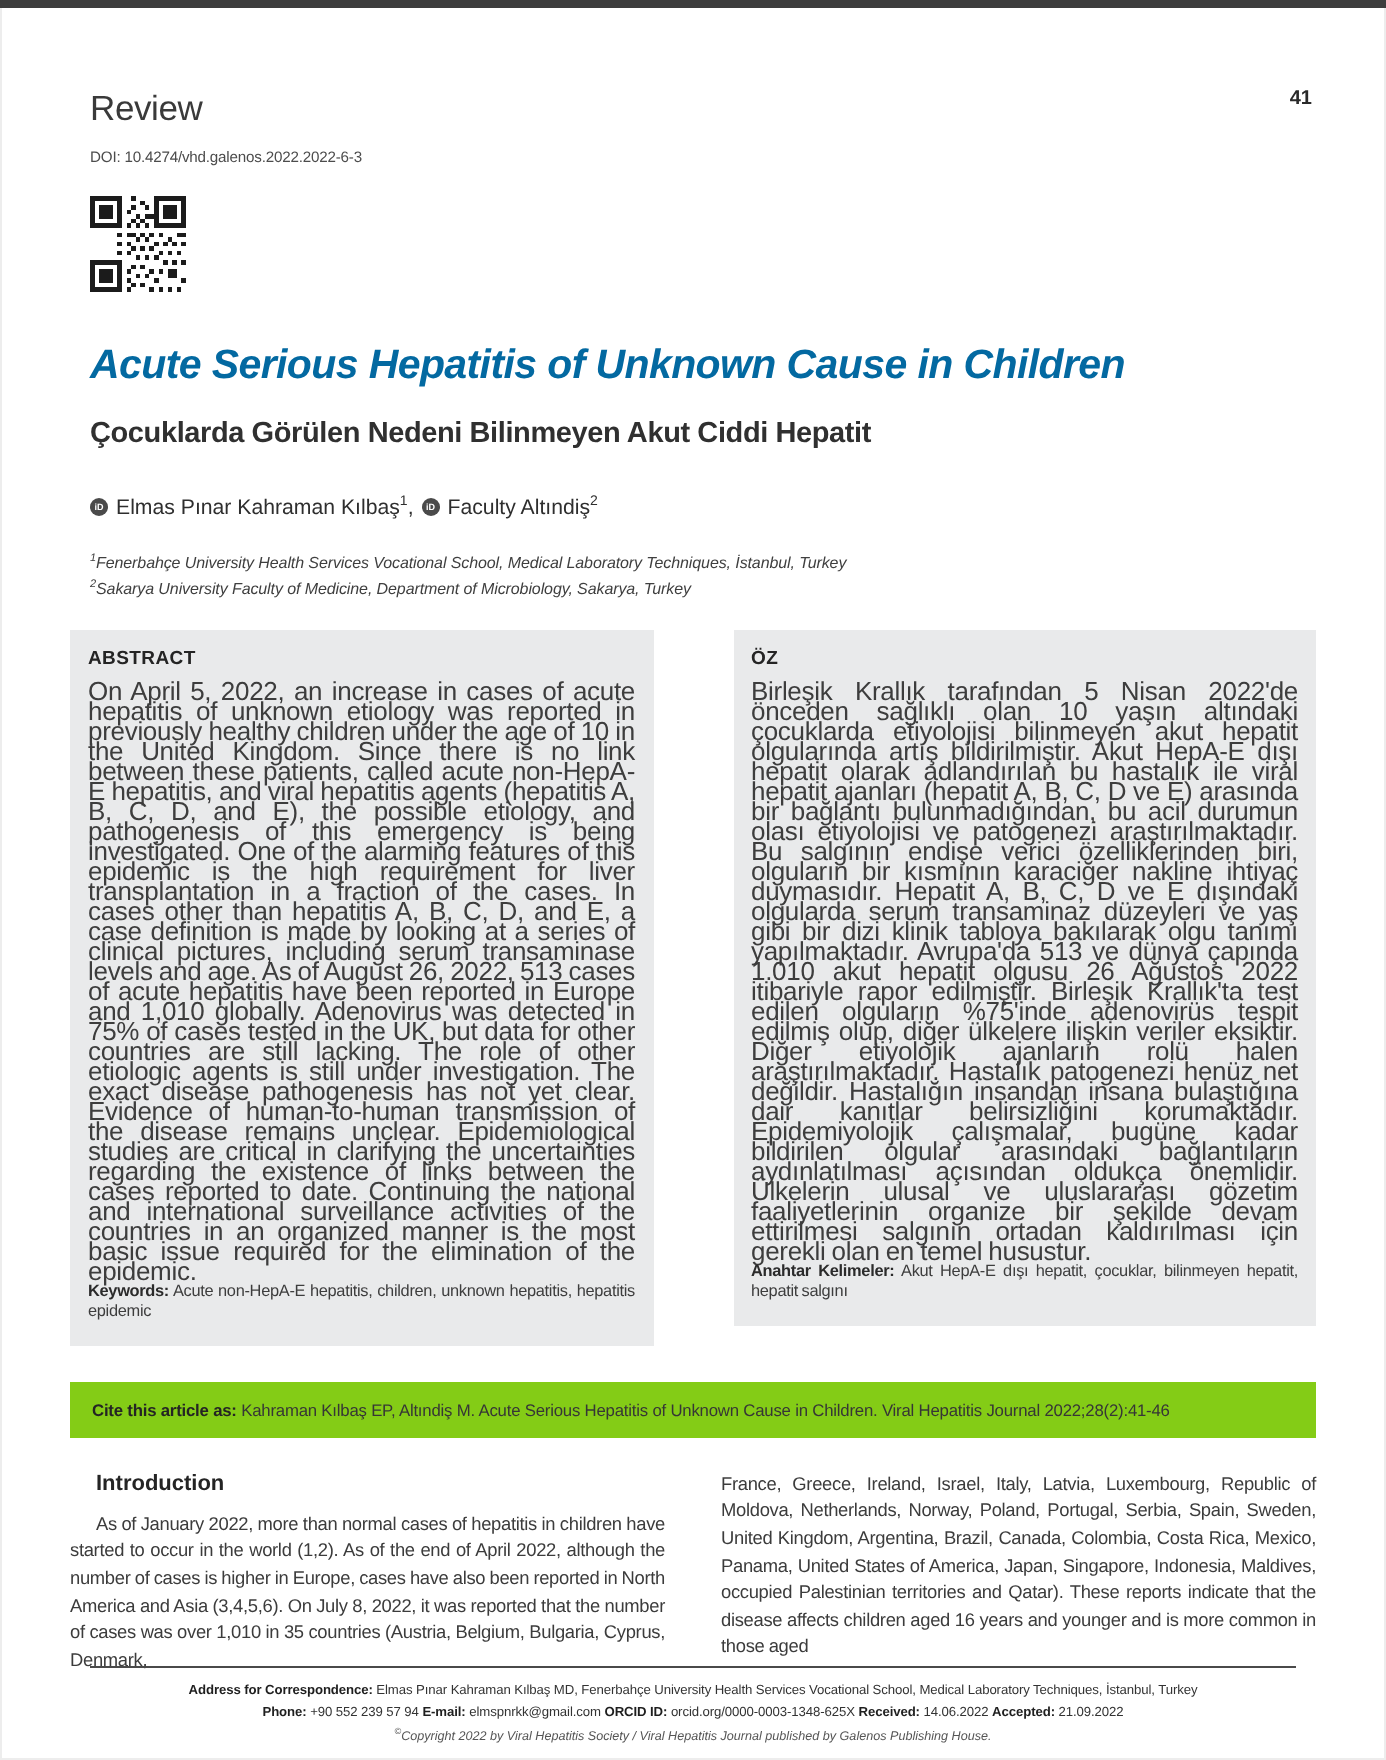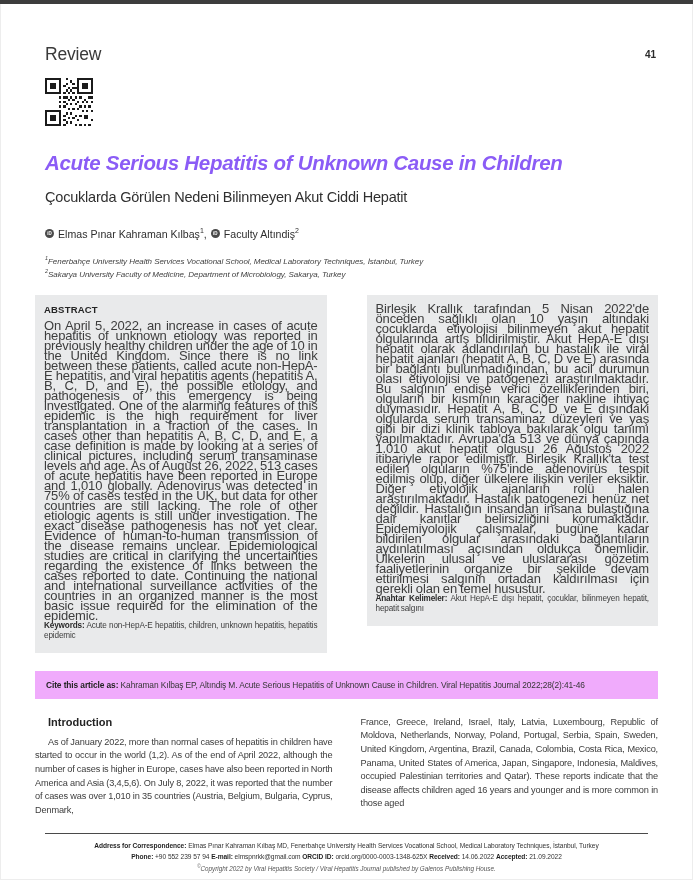--- a/index.html
+++ b/index.html
@@ -1,38 +1,38 @@
 <!DOCTYPE html>
 <html><head>
 <meta charset="utf-8">
 <style>
   html,body{margin:0;padding:0;background:#fff;}
   body{width:693px;height:880px;overflow:hidden;font-family:"Liberation Sans",sans-serif;color:#3c3c3c;position:relative;box-shadow:inset 0 0 0 1px #ededed;}
   .topbar{height:4px;background:#3d3d3d;width:100%;}
   .content{padding:0 35px;position:relative;}
   .hdr-indent{padding-left:10px;}
-  .review-row{display:flex;justify-content:space-between;align-items:center;margin-top:40px;}
+  .review-row{display:flex;justify-content:space-between;align-items:flex-start;margin-top:40px;}
   .review{font-size:17.5px;color:#3a3a3a;letter-spacing:-0.2px;}
   .pagenum{font-size:10px;font-weight:bold;color:#2a2a2a;padding-right:2px;}
   .doi-block{margin-top:8px;font-size:7.6px;line-height:12px;color:#4c4c4c;letter-spacing:-0.1px;}
   .qr{margin-top:13px;width:48px;height:48px;display:block;}
-  .title-en{margin-top:25px;font-size:20.5px;font-weight:bold;font-style:italic;color:#8b5cf6;letter-spacing:-0.3px;}
-  .title-tr{margin-top:10px;font-size:14.5px;color:#303030;letter-spacing:-0.2px;}
+  .title-en{margin-top:25px;font-size:20.5px;font-weight:bold;font-style:italic;color:#0369a1;letter-spacing:-0.3px;}
+  .title-tr{margin-top:10px;font-size:14.5px;color:#303030;letter-spacing:-0.2px;font-weight:bold;}
   .authors{margin-top:23px;font-size:10.6px;color:#2e2e2e;display:flex;align-items:center;gap:4px;}
   .authors sup{font-size:7px;}
   .orcid{width:9px;height:9px;border-radius:50%;background:#4a4a4a;color:#fff;font-size:4.5px;font-weight:bold;display:inline-flex;align-items:center;justify-content:center;flex:0 0 auto;}
   .affils{margin-top:15px;font-size:8px;font-style:italic;color:#3f3f3f;line-height:13px;letter-spacing:-0.05px;}
   .affils sup{font-size:5.5px;font-style:italic;}
   .abs-row{margin-top:14px;display:flex;gap:40px;align-items:flex-start;}
   .abs-box{flex:1;background:#e9eaeb;padding:9px 9px 12px 9px;}
   .abs-head{font-size:9.5px;font-weight:bold;color:#242424;letter-spacing:0.2px;margin:0 0 6px 0;}
   .abs-body{font-size:13px;line-height:10px;text-align:justify;color:#3d3d3d;letter-spacing:-0.15px;word-spacing:-0.4px;margin:0;}
   .abs-kw{font-size:8.2px;line-height:10px;text-align:justify;color:#3d3d3d;letter-spacing:-0.15px;word-spacing:-0.4px;margin:0;}
   .abs-kw b{color:#2b2b2b;}
-  .cite-bar{margin-top:18px;background:#f0abfc;padding:9px 11px;font-size:8.4px;color:#363636;letter-spacing:-0.1px;}
+  .cite-bar{margin-top:18px;background:#84cc16;padding:9px 11px;font-size:8.4px;color:#363636;letter-spacing:-0.1px;}
   .cite-bar b{color:#242424;}
   .intro-row{margin-top:17px;display:flex;gap:28px;align-items:flex-start;}
   .intro-col{flex:1;}
   .intro-head{font-size:11px;font-weight:bold;color:#242424;padding-left:13px;margin:0 0 8px 0;}
   .body-p{font-size:9.2px;line-height:13.6px;text-align:justify;color:#3c3c3c;letter-spacing:-0.15px;word-spacing:-0.3px;margin:0;}
   .body-p.firstline{text-indent:13px;}
   .footer{position:absolute;left:0;right:0;bottom:8px;text-align:center;}
   .footer-rule{border-top:1px solid #4a4a4a;margin:0 45px 6px 45px;}
   .foot-line{font-size:6.6px;line-height:11px;color:#333;letter-spacing:-0.05px;}
   .foot-line b{color:#1f1f1f;}
@@ -46,20 +46,21 @@
 <div class="topbar"></div>
 
 <div class="content">
 
   <div class="review-row hdr-indent">
     <span class="review">Review</span>
     <span class="pagenum">41</span>
   </div>
 
   <div class="doi-block hdr-indent">
+    <div>DOI: 10.4274/vhd.galenos.2022.2022-6-3</div>
   </div>
 
   <svg class="qr hdr-indent" viewBox="0 0 21 21" shape-rendering="crispEdges">
     <rect x="0" y="0" width="21" height="21" fill="#ffffff"></rect>
     <g fill="#1b1b1b">
       <rect x="0" y="0" width="7" height="7"></rect>
         <rect x="14" y="0" width="7" height="7"></rect>
         <rect x="0" y="14" width="7" height="7"></rect>
     </g>
     <g fill="#ffffff">
@@ -149,20 +150,21 @@
     <div><sup>2</sup><span>Sakarya University Faculty of Medicine, Department of Microbiology, Sakarya, Turkey</span></div>
   </div>
 
   <div class="abs-row">
     <div class="abs-box">
       <h2 class="abs-head">ABSTRACT</h2>
       <p class="abs-body">On April 5, 2022, an increase in cases of acute hepatitis of unknown etiology was reported in previously healthy children under the age of 10 in the United Kingdom. Since there is no link between these patients, called acute non-HepA-E hepatitis, and viral hepatitis agents (hepatitis A, B, C, D, and E), the possible etiology, and pathogenesis of this emergency is being investigated. One of the alarming features of this epidemic is the high requirement for liver transplantation in a fraction of the cases. In cases other than hepatitis A, B, C, D, and E, a case definition is made by looking at a series of clinical pictures, including serum transaminase levels and age. As of August 26, 2022, 513 cases of acute hepatitis have been reported in Europe and 1,010 globally. Adenovirus was detected in 75% of cases tested in the UK, but data for other countries are still lacking. The role of other etiologic agents is still under investigation. The exact disease pathogenesis has not yet clear. Evidence of human-to-human transmission of the disease remains unclear. Epidemiological studies are critical in clarifying the uncertainties regarding the existence of links between the cases reported to date. Continuing the national and international surveillance activities of the countries in an organized manner is the most basic issue required for the elimination of the epidemic.</p>
       <p class="abs-kw"><b>Keywords:</b> <span>Acute non-HepA-E hepatitis, children, unknown hepatitis, hepatitis epidemic</span></p>
     </div>
     <div class="abs-box">
+      <h2 class="abs-head">ÖZ</h2>
       <p class="abs-body">Birleşik Krallık tarafından 5 Nisan 2022'de önceden sağlıklı olan 10 yaşın altındaki çocuklarda etiyolojisi bilinmeyen akut hepatit olgularında artış bildirilmiştir. Akut HepA-E dışı hepatit olarak adlandırılan bu hastalık ile viral hepatit ajanları (hepatit A, B, C, D ve E) arasında bir bağlantı bulunmadığından, bu acil durumun olası etiyolojisi ve patogenezi araştırılmaktadır. Bu salgının endişe verici özelliklerinden biri, olguların bir kısmının karaciğer nakline ihtiyaç duymasıdır. Hepatit A, B, C, D ve E dışındaki olgularda serum transaminaz düzeyleri ve yaş gibi bir dizi klinik tabloya bakılarak olgu tanımı yapılmaktadır. Avrupa'da 513 ve dünya çapında 1.010 akut hepatit olgusu 26 Ağustos 2022 itibariyle rapor edilmiştir. Birleşik Krallık'ta test edilen olguların %75'inde adenovirüs tespit edilmiş olup, diğer ülkelere ilişkin veriler eksiktir. Diğer etiyolojik ajanların rolü halen araştırılmaktadır. Hastalık patogenezi henüz net değildir. Hastalığın insandan insana bulaştığına dair kanıtlar belirsizliğini korumaktadır. Epidemiyolojik çalışmalar, bugüne kadar bildirilen olgular arasındaki bağlantıların aydınlatılması açısından oldukça önemlidir. Ülkelerin ulusal ve uluslararası gözetim faaliyetlerinin organize bir şekilde devam ettirilmesi salgının ortadan kaldırılması için gerekli olan en temel husustur.</p>
       <p class="abs-kw"><b>Anahtar Kelimeler:</b> <span>Akut HepA-E dışı hepatit, çocuklar, bilinmeyen hepatit, hepatit salgını</span></p>
     </div>
   </div>
 
   <div class="cite-bar">
     <b>Cite this article as:</b><span> Kahraman Kılbaş EP, Altındiş M. Acute Serious Hepatitis of Unknown Cause in Children. Viral Hepatitis Journal 2022;28(2):41-46</span>
   </div>
 
   <div class="intro-row">

